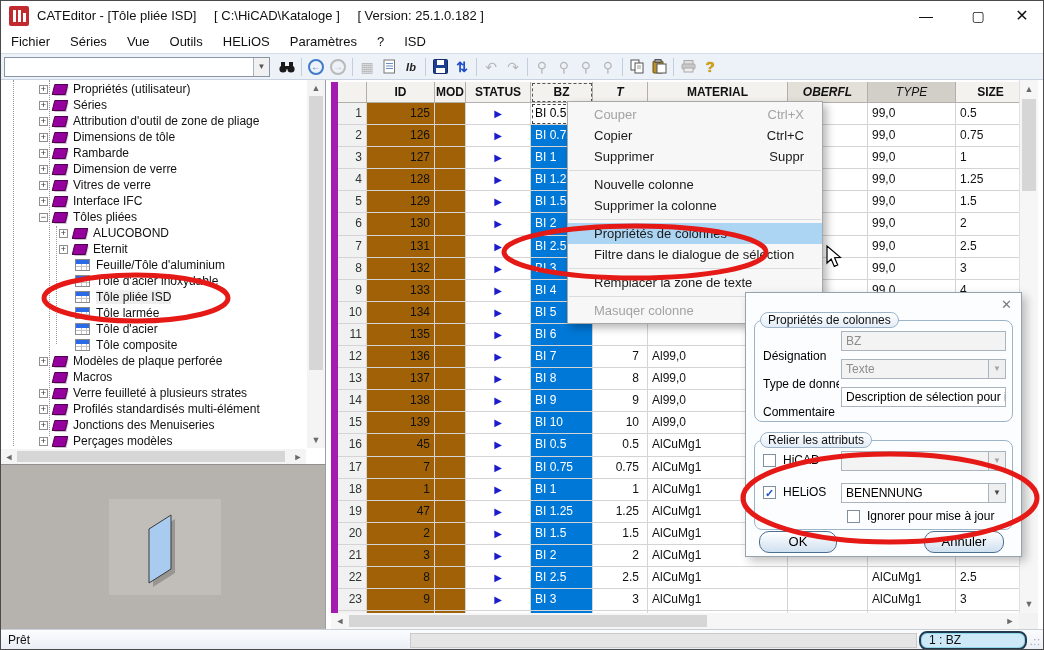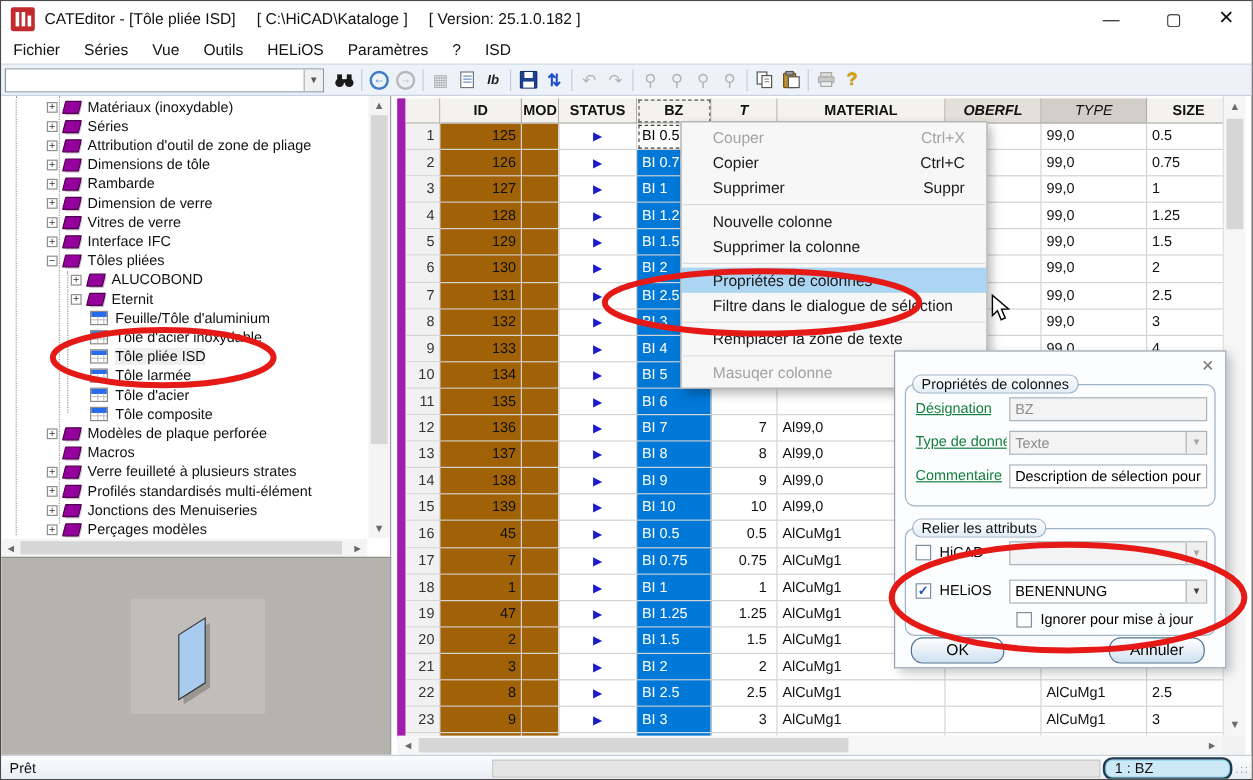--- a/index.html
+++ b/index.html
@@ -99,21 +99,21 @@
   
   .dialog{position:absolute;left:744px;top:291px;width:277px;height:265px;background:#fcfdff;
           border:1px solid #98a2ac;box-shadow:4px 4px 9px rgba(0,0,0,.25);z-index:50;font-size:12px;}
   .dlg-close{position:absolute;right:9px;top:4px;color:#7a7a7a;font-size:13px;}
   .grp{position:absolute;left:8px;width:259px;border:1px solid #9db4c8;border-radius:8px;}
   .grp1{top:27px;height:102px;}
   .grp2{top:147px;height:90px;}
   .grp-tab{position:absolute;top:-9px;left:5px;height:16px;line-height:15px;padding:0 7px;font-size:12px;color:#111;
            background:linear-gradient(#ffffff,#e2ecf7);border:1px solid #9db4c8;border-radius:8px;white-space:nowrap;}
   .frow{position:absolute;left:8px;right:6px;height:20px;}
-  .frow .flabel{position:absolute;left:0;top:2px;color:#15803d;white-space:nowrap;overflow:hidden;max-width:76px;text-decoration:underline;}
+  .frow .flabel{position:absolute;left:0;top:18px;color:#000000;white-space:nowrap;overflow:hidden;max-width:76px;}
   .field{position:absolute;left:78px;right:0;top:0;height:20px;border:1px solid #aab4be;background:#fff;
          line-height:18px;padding:0 4px;white-space:nowrap;overflow:hidden;}
   .field.disabled{background:#f3f3f3;color:#8d8d8d;}
   .combo-arrow{position:absolute;right:0;top:0;width:17px;height:18px;background:#efefef;border-left:1px solid #aab4be;
                text-align:center;font-size:8px;line-height:18px;color:#444;}
   .combo-arrow.dis{color:#a5a5a5;}
   .cb{position:absolute;width:13px;height:13px;border:1px solid #7f8f9f;background:#fff;top:3px;
       font-size:11px;line-height:12px;text-align:center;color:#1a56c4;font-weight:bold;}
   .cb-label{position:absolute;left:20px;top:2px;}
   .dbtn{position:absolute;top:238px;height:22px;border:1px solid #4d6f91;border-radius:10px;
@@ -242,21 +242,21 @@
 
   <div class="tree-panel">
     <div class="trunk" style="left:12px;top:0;height:366px;"></div>
     <div class="trunk" style="left:48px;top:0;height:356px;"></div>
     <div class="trunk" style="left:55px;top:146px;height:118px;"></div>
     <div class="tree-items" id="tree-items">
         <div class="titem">
           <span class="pad1"></span>
           <span class="expand">+</span>
           <span class="i-book"></span>
-          <span class="tlabel">Matériaux (inoxydable)</span>
+          <span class="tlabel">Propriétés (utilisateur)</span>
         </div>
         <div class="titem">
           <span class="pad1"></span>
           <span class="expand">+</span>
           <span class="i-book"></span>
           <span class="tlabel">Séries</span>
         </div>
         <div class="titem">
           <span class="pad1"></span>
           <span class="expand">+</span>

